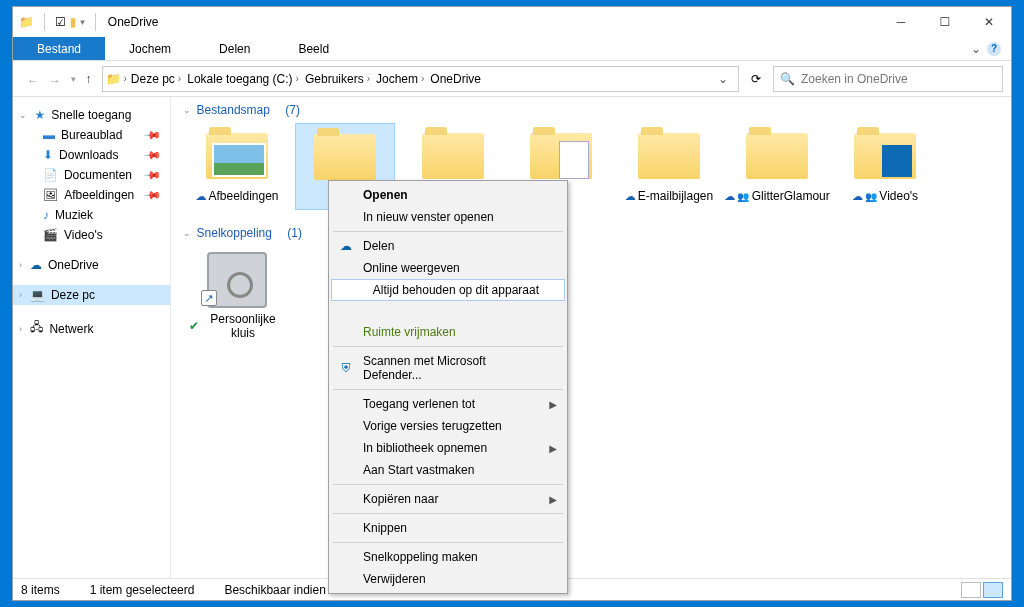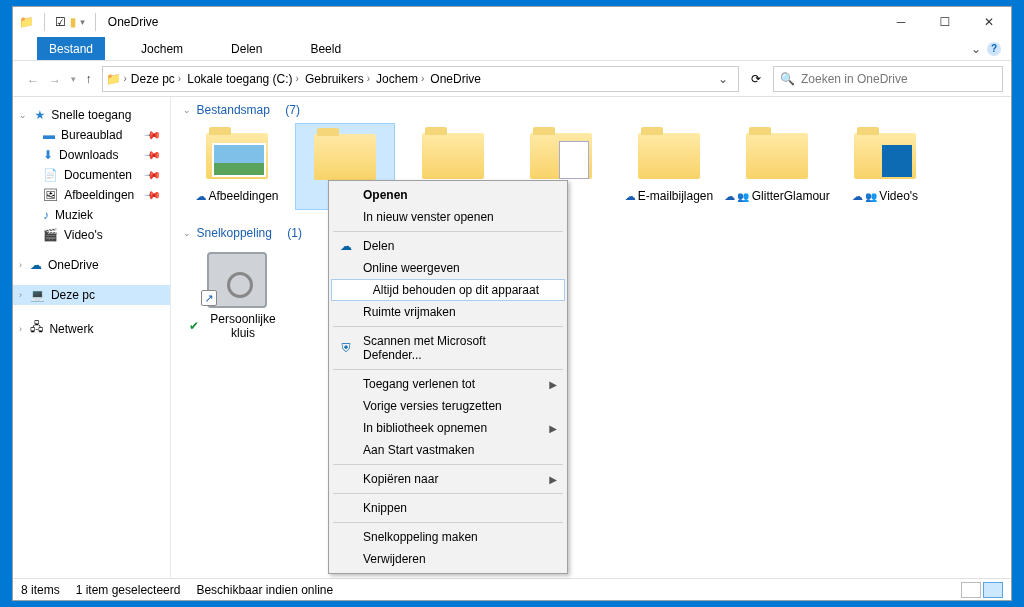--- a/index.html
+++ b/index.html
@@ -5,21 +5,21 @@
 * { margin: 0; padding: 0; box-sizing: border-box; font-family: "Segoe UI", sans-serif; font-size: 12px; }
 body { background: #0078d4; width: 1024px; height: 607px; overflow: hidden; position: relative; }
 .window { position: absolute; top: 6px; left: 12px; width: 1000px; height: 595px; background: #fff; border: 1px solid #9f9f9f; display: flex; flex-direction: column; }
 .titlebar { height: 30px; display: flex; align-items: center; background: #fff; }
 .titlebar .icons-left { display: flex; align-items: center; gap: 4px; padding-left: 6px; }
 .titlebar .divider { width: 1px; height: 18px; background: #ccc; margin: 0 6px; }
 .titlebar .title { margin-left: 6px; font-size: 12px; }
 .winbtns { margin-left: auto; display: flex; }
 .winbtn { width: 44px; height: 30px; display: flex; align-items: center; justify-content: center; color: #333; }
 .ribbon-tabs { height: 24px; background: #fff; display: flex; align-items: stretch; border-bottom: 1px solid #e1e1e1; }
-.ribbon-tab { padding: 4px 12px; font-size: 12px; display: flex; align-items: center; margin-left: 24px; }
+.ribbon-tab { padding: 4px 24px; font-size: 12px; display: flex; align-items: center; }
 .ribbon-tab.file { background: #1979ca; color: #fff; }
 .ribbon-help { margin-left: auto; display: flex; align-items: center; padding-right: 10px; gap: 6px; }
 .nav-row { height: 36px; display: flex; align-items: center; padding: 4px 8px; gap: 4px; border-bottom: 1px solid #e1e1e1; }
 .nav-arrows { display: flex; gap: 10px; color: #999; align-items: center; padding: 0 6px; }
 .nav-arrows .enabled { color: #333; }
 .breadcrumb { flex: 1; border: 1px solid #ccc; height: 26px; display: flex; align-items: center; padding: 0 4px; gap: 2px; }
 .bc-seg { display: flex; align-items: center; gap: 3px; font-size: 12px; padding: 0 2px;}
 .bc-chevron { color: #666; font-size: 10px; }
 .bc-dd { margin-left: auto; padding: 0 6px; color: #555;}
 .refresh { padding: 0 8px; }
@@ -37,28 +37,28 @@
 .fitem { width: 100px; display: flex; flex-direction: column; align-items: center; padding: 6px 2px; text-align: center; font-size: 12px; }
 .fitem.sel { background: #cce8ff; border: 1px solid #99d1ff; }
 .fitem .thumb { width: 72px; height: 54px; position: relative; margin-bottom: 6px;}
 .folder-ic { width: 62px; height: 46px; background: linear-gradient(#ffe9a6, #f8d368); border-radius: 2px; position: relative; margin: 4px auto 0; }
 .folder-ic::before { content:""; position: absolute; top:-6px; left:3px; width: 22px; height: 8px; background: #f5d77a; border-radius: 2px 2px 0 0;}
 .fitem .badge { display:flex; align-items:center; justify-content:center; gap:2px; font-size: 11px;}
 .cloud { color:#1a5fb4; font-size: 11px;}
 .safe-ic{width:60px;height:56px;background:#cfd3d8;border:2px solid #9aa1a9;border-radius:4px;position:relative;margin:0 auto;}
 .safe-ic::after{content:"";position:absolute;top:18px;left:18px;width:20px;height:20px;border:3px solid #888;border-radius:50%;}
 .shortcut-arrow{position:absolute;bottom:0;left:0;width:16px;height:16px;background:#fff;border:1px solid #888;border-radius:2px;display:flex;align-items:center;justify-content:center;font-size:11px;color:#1a5fb4;}
-.status { height: 22px; border-top: 1px solid #e1e1e1; display: flex; align-items: center; font-size: 11px; padding: 0 8px; gap: 16px;}
+.status { height: 22px; border-top: 1px solid #e1e1e1; display: flex; align-items: center; font-size: 11px; padding: 0 8px; gap: 30px;}
 .status .view-icons{margin-left:auto;display:flex;gap:2px;}
 .vw-btn{width:20px;height:16px;border:1px solid #bbb;}
 .vw-btn.active{background:#cce8ff;border-color:#5aa7e0;}
 .ctxmenu { position: absolute; top: 180px; left: 328px; width: 240px; background: #f2f2f2; border: 1px solid #a0a0a0; box-shadow: 2px 2px 4px rgba(0,0,0,0.25); padding: 3px 2px; z-index: 100; font-size: 12px;}
 .ctxmenu .mi { padding: 4px 26px 4px 32px; display: flex; align-items: center; position: relative;}
 .ctxmenu .mi.bold { font-weight: 600; }
-.ctxmenu .mi.disabled { color: #000000; }
+.ctxmenu .mi.disabled { color: #4d7c0f; margin-top: 20px; }
 .ctxmenu .mi.hover { background:#fff; border:1px solid #aacdee; padding: 3px 25px 3px 31px; justify-content: flex-end;}
 .ctxmenu .sep { height: 1px; background: #d0d0d0; margin: 3px 2px; }
 .ctxmenu .ic { position: absolute; left: 7px; width: 16px; text-align: center;}
 .ctxmenu .arr { position: absolute; right: 8px; font-size: 10px; color:#555;}
 .folder-ic.pic::after{content:"";position:absolute;bottom:2px;left:6px;width:50px;height:30px;background:linear-gradient(#7ec0e8 60%,#5aa35a 60%);border:2px solid #fff;}
 .folder-ic.doc::after{content:"";position:absolute;bottom:0px;right:3px;width:28px;height:36px;background:#fff;border:1px solid #aac;}
 .folder-ic.vid::after{content:"";position:absolute;bottom:2px;right:4px;width:30px;height:32px;background:#0d6bb4;}
 .chevd{font-size:9px;color:#888;margin-left:-10px;margin-right:2px;}
 </style>
 </head>

